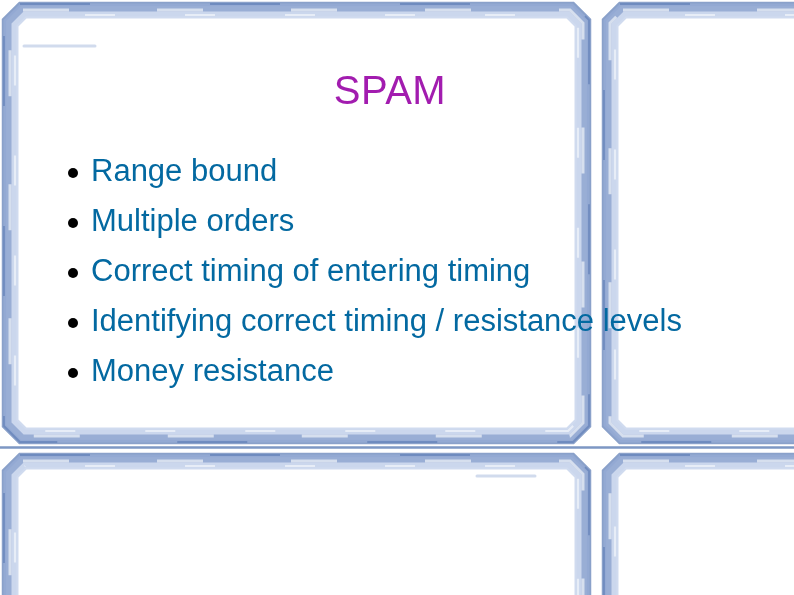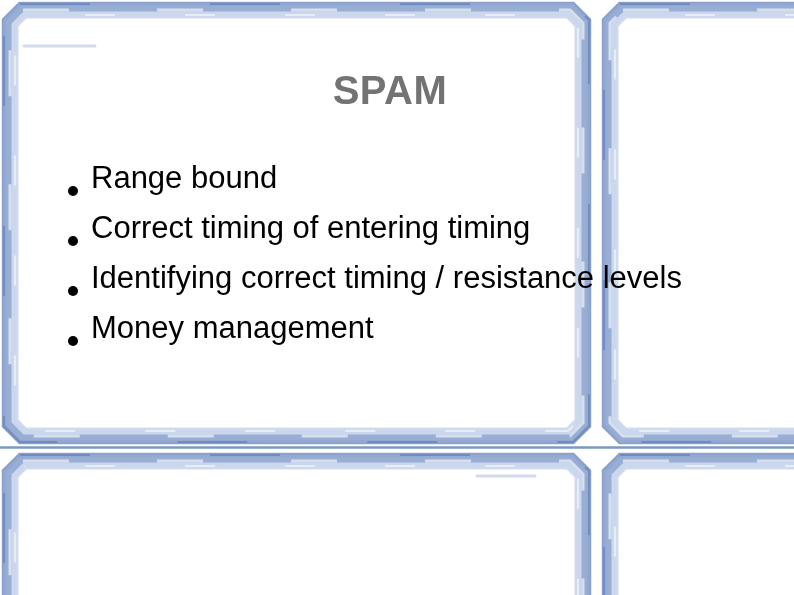--- a/index.html
+++ b/index.html
@@ -37,41 +37,41 @@
   .f-tail   { fill: none; stroke: #c9d5ea; stroke-width: 3px;   opacity: .85;
               stroke-linecap: round; }
 
   .slide-title {
     position: absolute;
     left: 0;
     top: 70px;
     width: 780px;
     text-align: center;
     font-size: 40px;
-    font-weight: bold;
+    font-weight: normal;
     letter-spacing: 0.5px;
     line-height: 40px;
-    color: #737373;
+    color: #a21caf;
     white-space: nowrap;
   }
   .bullet-list {
     position: absolute;
     left: 68px;
     top: 146px;
     margin: 0;
     padding: 0;
     list-style: none;
   }
   .bullet-item {
     display: flex;
-    align-items: flex-end;
+    align-items: center;
     height: 50px;
     font-size: 31px;
     line-height: 36px;
-    color: #000000;
+    color: #0369a1;
     white-space: nowrap;
   }
   .bullet-dot {
     flex: none;
     width: 10px;
     height: 10px;
     margin-top: 4px;
     margin-right: 13px;
     border-radius: 50%;
     background: #000000;
@@ -127,30 +127,34 @@
 
   <div class="slide-title">SPAM</div>
 
   <ul class="bullet-list">
 
       <li class="bullet-item">
         <span class="bullet-dot"></span>
         <span>Range bound</span>
       </li>
 
+      <li class="bullet-item">
+        <span class="bullet-dot"></span>
+        <span>Multiple orders</span>
+      </li>
 
       <li class="bullet-item">
         <span class="bullet-dot"></span>
         <span>Correct timing of entering timing</span>
       </li>
 
       <li class="bullet-item">
         <span class="bullet-dot"></span>
         <span>Identifying correct timing / resistance levels</span>
       </li>
 
       <li class="bullet-item">
         <span class="bullet-dot"></span>
-        <span>Money management</span>
+        <span>Money resistance</span>
       </li>
     </ul>
 
 </div>
 
 </body></html>

